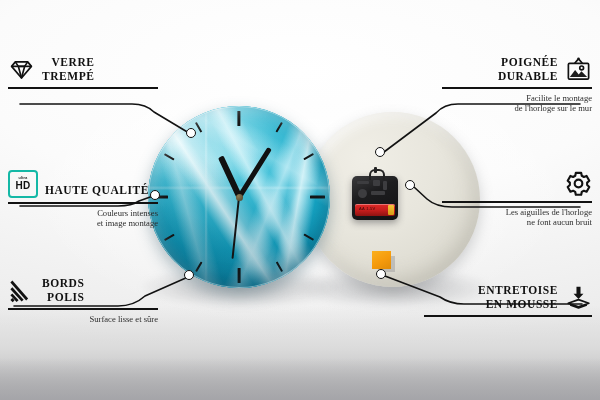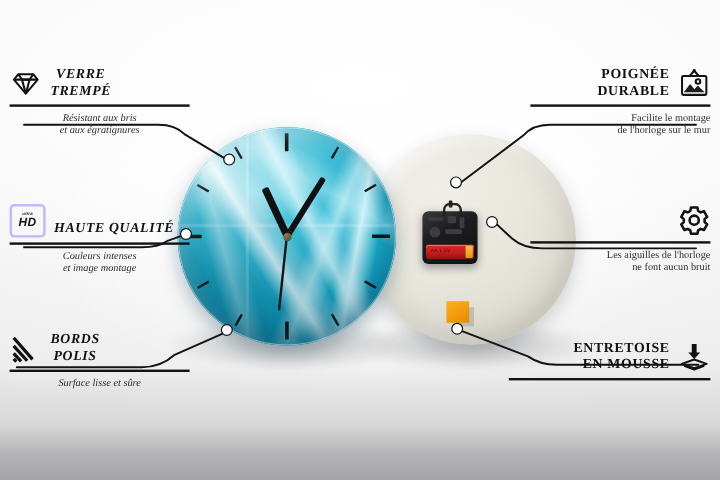--- a/index.html
+++ b/index.html
@@ -90,31 +90,31 @@
     box-shadow:inset 0 1px 0 rgba(255,255,255,.35);}
   .bat-tip{position:absolute;right:1px;top:1px;width:6px;height:10px;border-radius:1px;
     background:linear-gradient(to bottom,#f5c33a,#d89b14);}
   .bat-txt{position:absolute;left:4px;top:2px;font-family:"Liberation Sans",sans-serif;font-size:4px;color:#3a0a0a;letter-spacing:.3px;}
   .spacer{position:absolute;left:372px;top:251px;width:19px;height:18px;
     background:linear-gradient(150deg,#fbb01e 0%,#f59a0c 55%,#e08b07 100%);
     box-shadow:5px 4px 0 -1px rgba(150,150,152,.45);}
 
   
   .callout{position:absolute;width:150px;}
-  .co-left{left:8px;text-align:center;font-style:italic;}
+  .co-left{left:8px;text-align:right;}
   .co-right{right:8px;text-align:right;}
   .co-head{display:flex;align-items:center;gap:7px;}
   .co-right .co-head{flex-direction:row-reverse;}
   .co-title{font-family:"Liberation Serif",serif;font-weight:bold;font-size:11.5px;line-height:13.5px;
     color:#111;letter-spacing:.55px;text-transform:uppercase;}
   .co-rule{height:1.6px;background:#121212;margin:4px 0 4px 0;}
   .co-sub{font-family:"Liberation Serif",serif;font-size:8.6px;line-height:10.6px;color:#2c2c2c;}
   .ico{width:27px;height:27px;flex:0 0 27px;color:#121212;display:block;}
   .ico svg{display:block;width:27px;height:27px;}
-  .hd-badge{width:26px;height:24px;flex:0 0 26px;border:2px solid #c4b5fd;border-radius:4px;
+  .hd-badge{width:26px;height:24px;flex:0 0 26px;border:2px solid #14b8a6;border-radius:4px;
     display:flex;flex-direction:column;align-items:center;justify-content:center;line-height:1;}
   .hd-ultra{font-family:"Liberation Sans",sans-serif;font-size:3.6px;font-weight:bold;letter-spacing:.2px;color:#121212;}
   .hd-hd{font-family:"Liberation Sans",sans-serif;font-size:10px;font-weight:bold;letter-spacing:.3px;color:#121212;margin-top:.5px;}
 
   
   #lines{position:absolute;inset:0;width:600px;height:400px;pointer-events:none;}
   .dot{position:absolute;width:8px;height:8px;border-radius:50%;background:#ffffff;border:1.6px solid #121212;}
 </style>
 </head>
 <body>
@@ -200,24 +200,20 @@
           <path d="M17.5 5.2 L14.8 9.2 L12 19.6"></path>
             <path d="M9.2 9.2 H14.8"></path>
         </svg>
       </span>
       <span class="co-title">
         <span>VERRE</span><br>
         <span>TREMPÉ</span>
       </span>
     </div>
     <div class="co-rule"></div>
-    <div class="co-sub">
-      <span>Résistant aux bris</span><br>
-      <span>et aux égratignures</span>
-    </div>
   </div>
 
   <div class="callout co-left" style="top:170px;">
     <div class="co-head">
       <span class="hd-badge">
         <span class="hd-ultra">ultra</span>
         <span class="hd-hd">HD</span>
       </span>
       <span class="co-title">
         <br>

